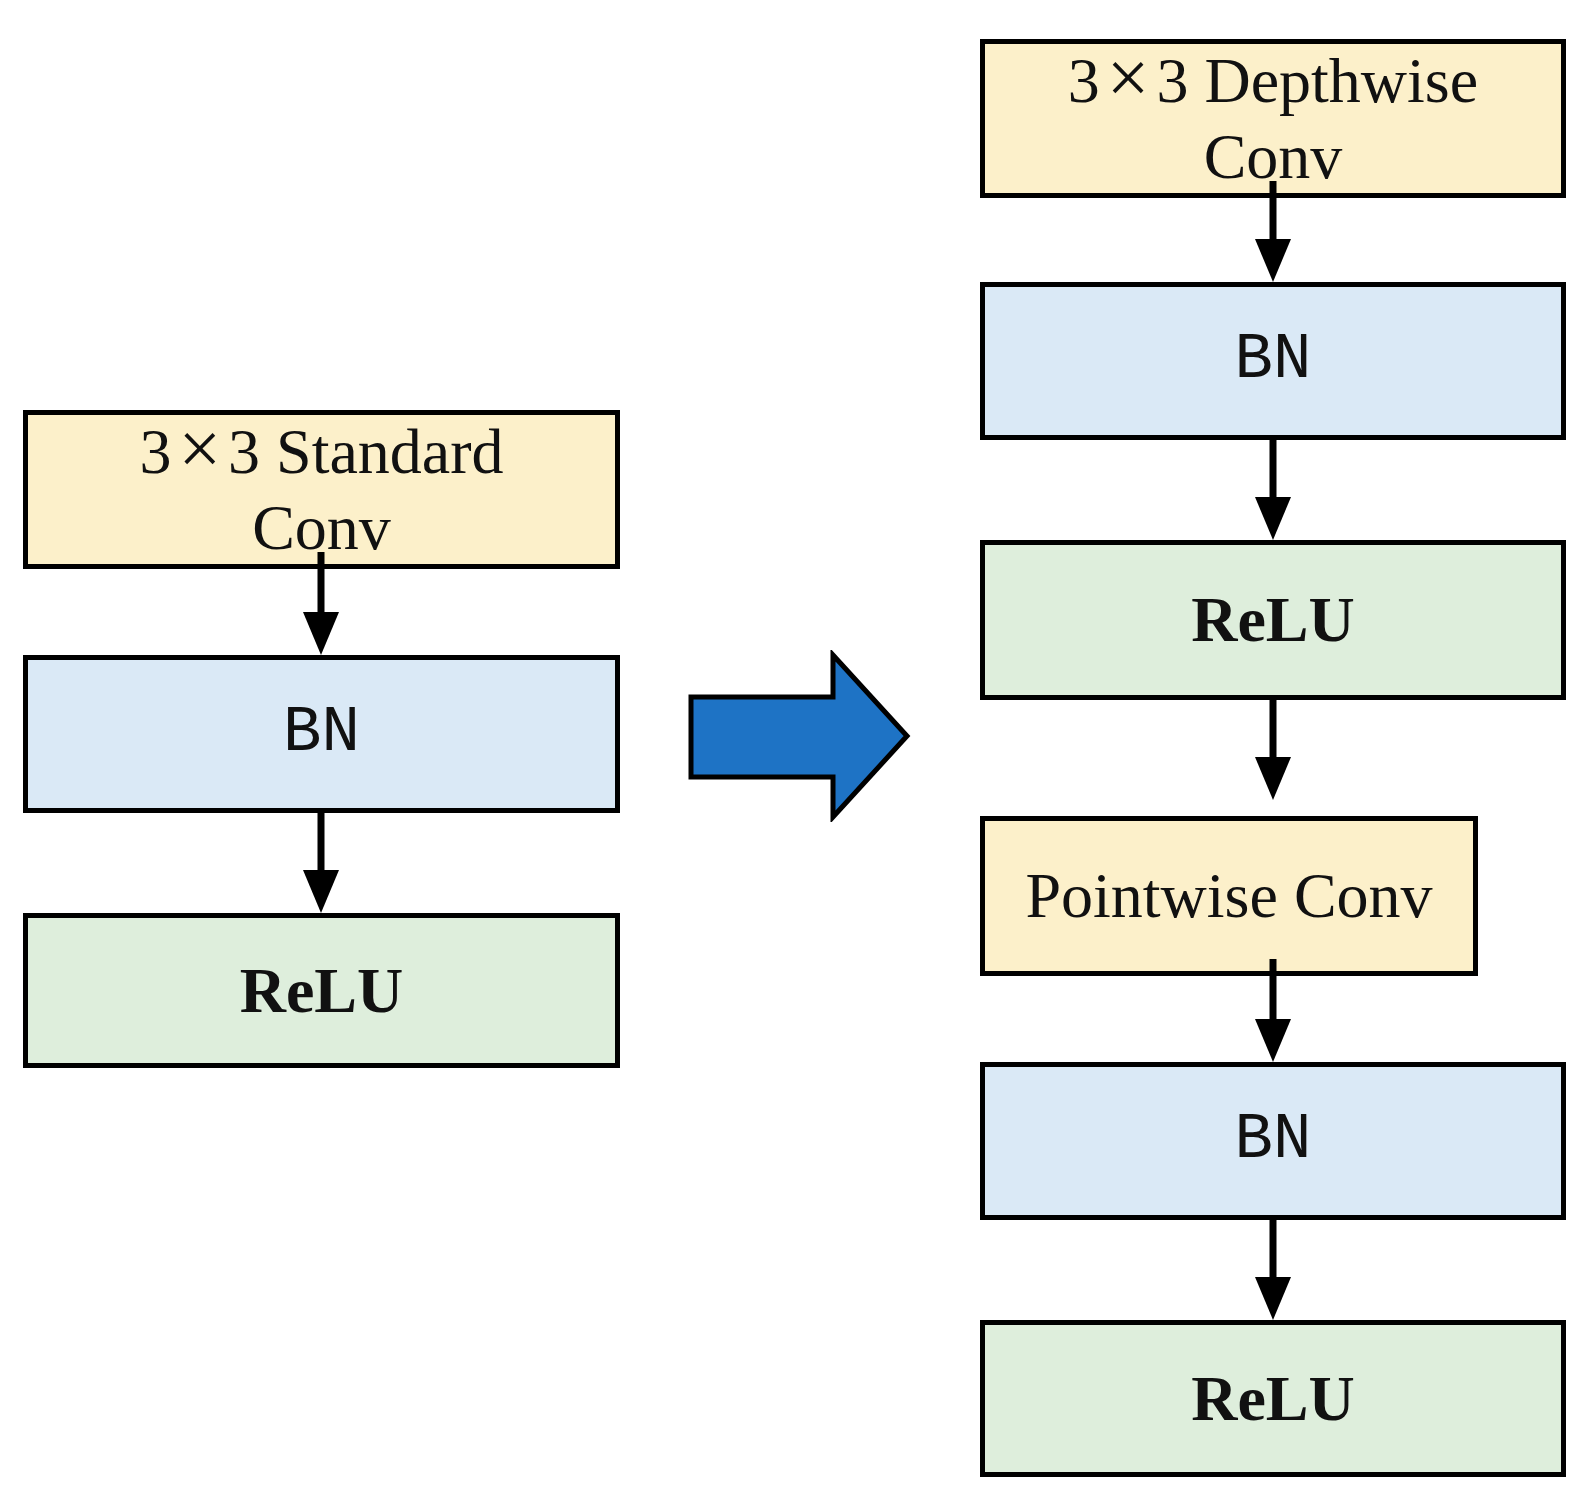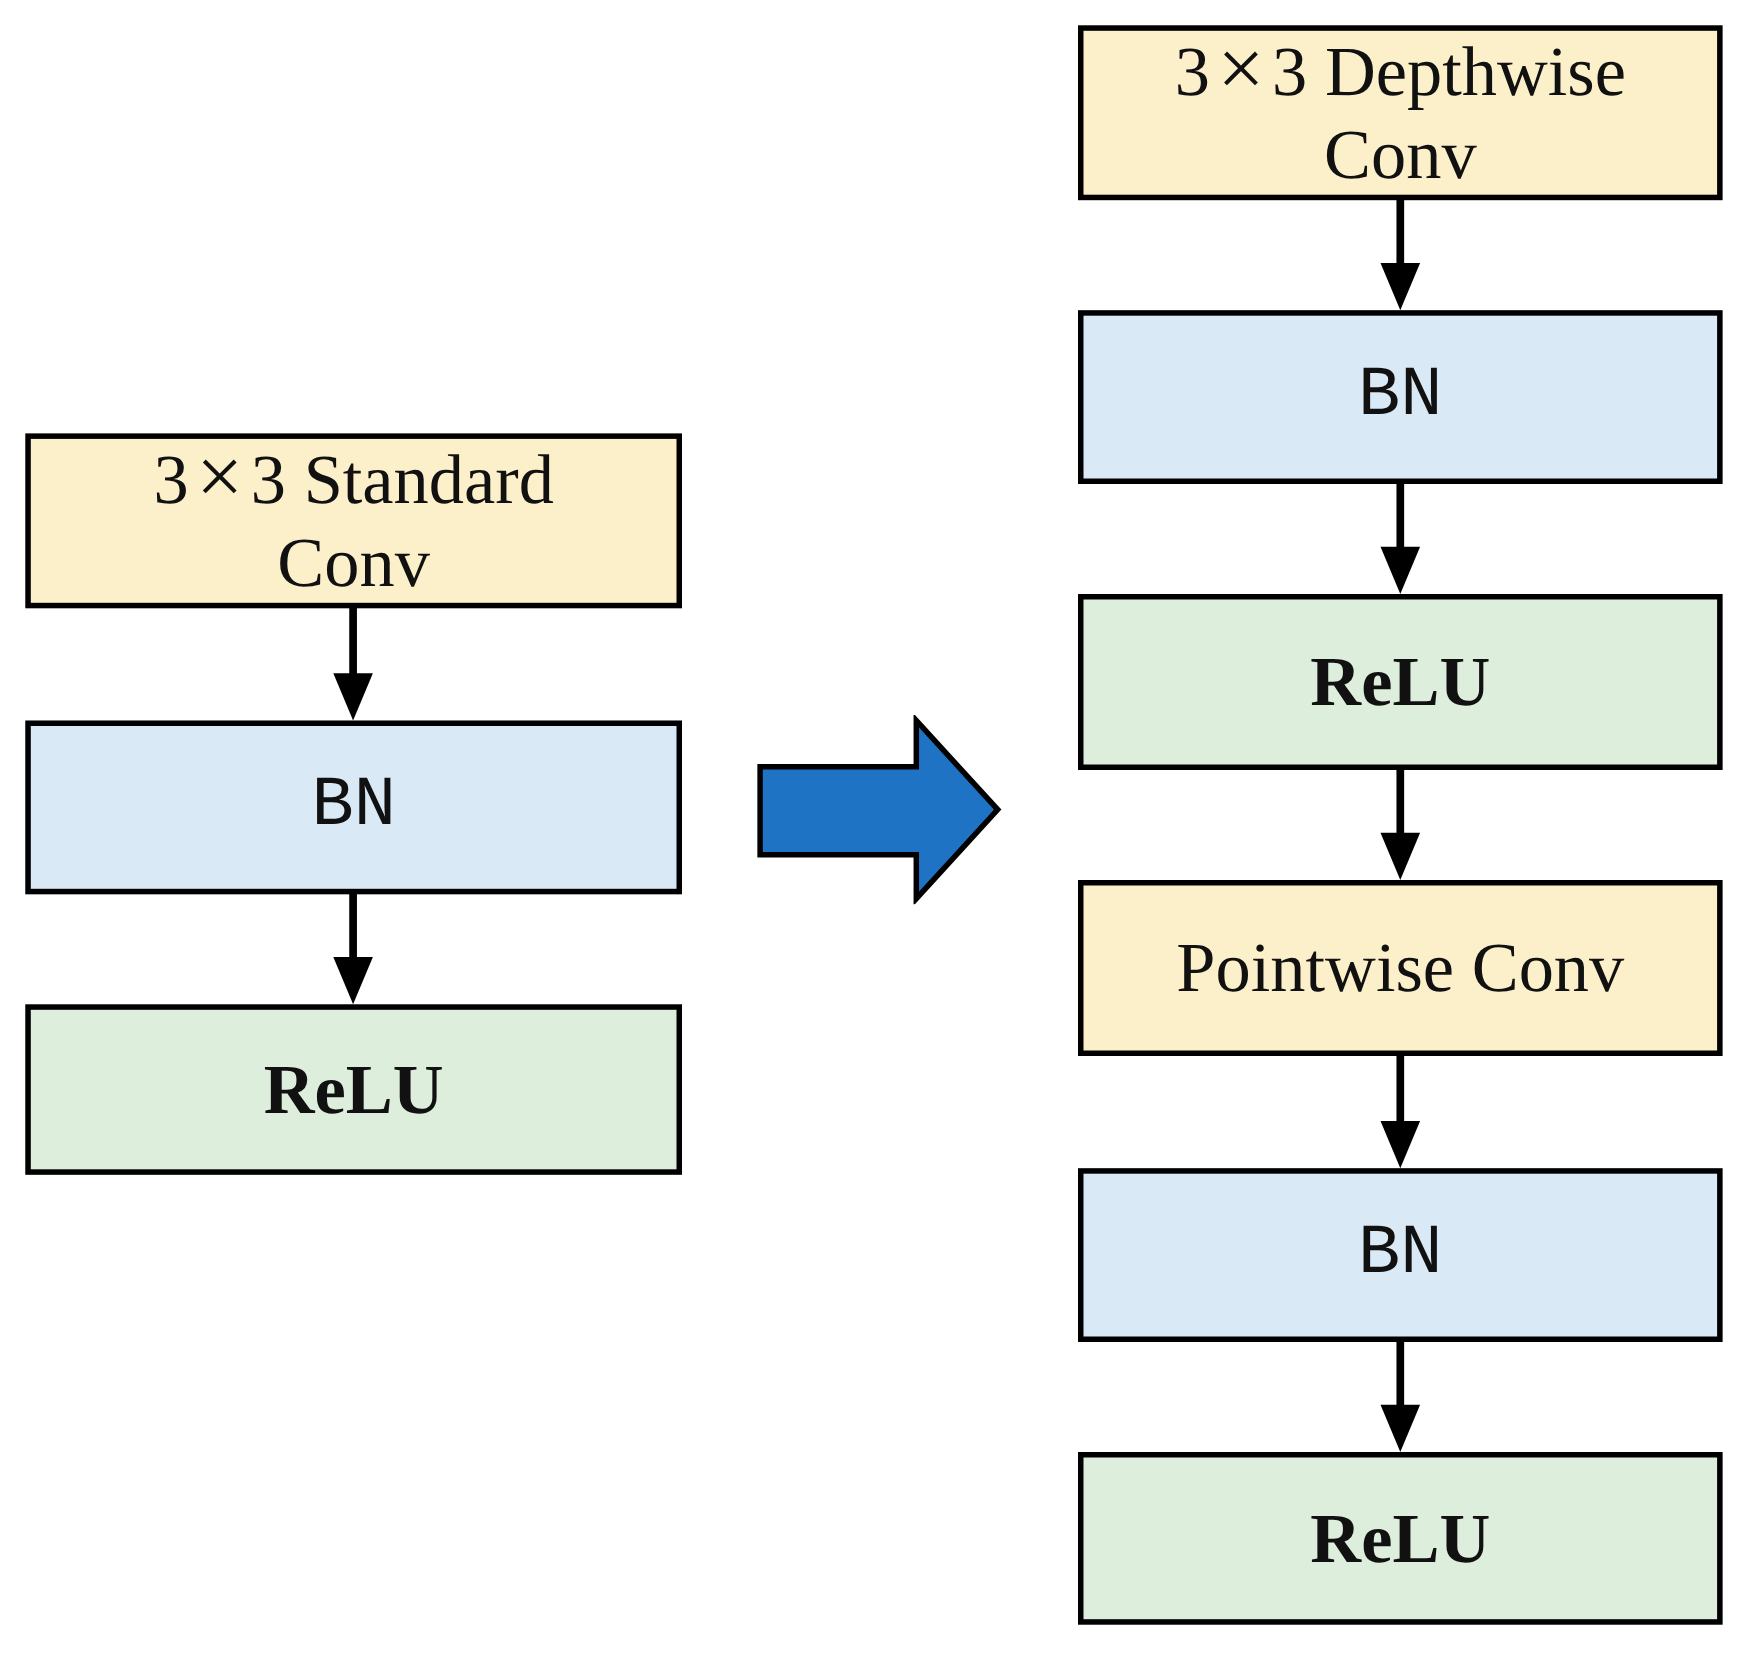--- a/index.html
+++ b/index.html
@@ -16,39 +16,39 @@
     box-sizing:border-box;
     border:5px solid var(--border,#000);
     display:flex;
     flex-direction:column;
     align-items:center;
     justify-content:center;
     text-align:center;
     font-size:64px;
     line-height:1.18;
   }
-  .conv{background:var(--conv_fill,#fcf0ca);}
+  .conv{background:var(--conv_fill,#fcf0ca);margin-top:16px;}
   .bn{background:var(--bn_fill,#dae9f6);font-family:Liberation Mono, monospace;}
   .relu{background:var(--relu_fill,#deeedc);font-weight:bold;}
   .times{
     font-size:1.18em;
     line-height:0;
     margin:0 7px;
     position:relative;
     top:0.02em;
   }
   
   #l1{left:23px;top:394px;width:597px;height:159px;}
   #l2{left:23px;top:655px;width:597px;height:158px;}
   #l3{left:23px;top:913px;width:597px;height:155px;}
   
   #r1{left:980px;top:23px;width:586px;height:159px;}
   #r2{left:980px;top:282px;width:586px;height:158px;}
   #r3{left:980px;top:540px;width:586px;height:160px;}
-  #r4{left:980px;top:800px;width:586px;height:160px;}
+  #r4{left:980px;top:800px;width:498px;height:160px;}
   #r5{left:980px;top:1062px;width:586px;height:158px;}
   #r6{left:980px;top:1320px;width:586px;height:157px;}
   svg.varrow{position:absolute;width:44px;display:block;}
   svg.varrow rect,svg.varrow polygon{fill:var(--border,#000);}
   
   #la1{left:299px;top:552px;height:104px;}
   #la2{left:299px;top:812px;height:102px;}
   
   #ra1{left:1251px;top:181px;height:102px;}
   #ra2{left:1251px;top:439px;height:102px;}

